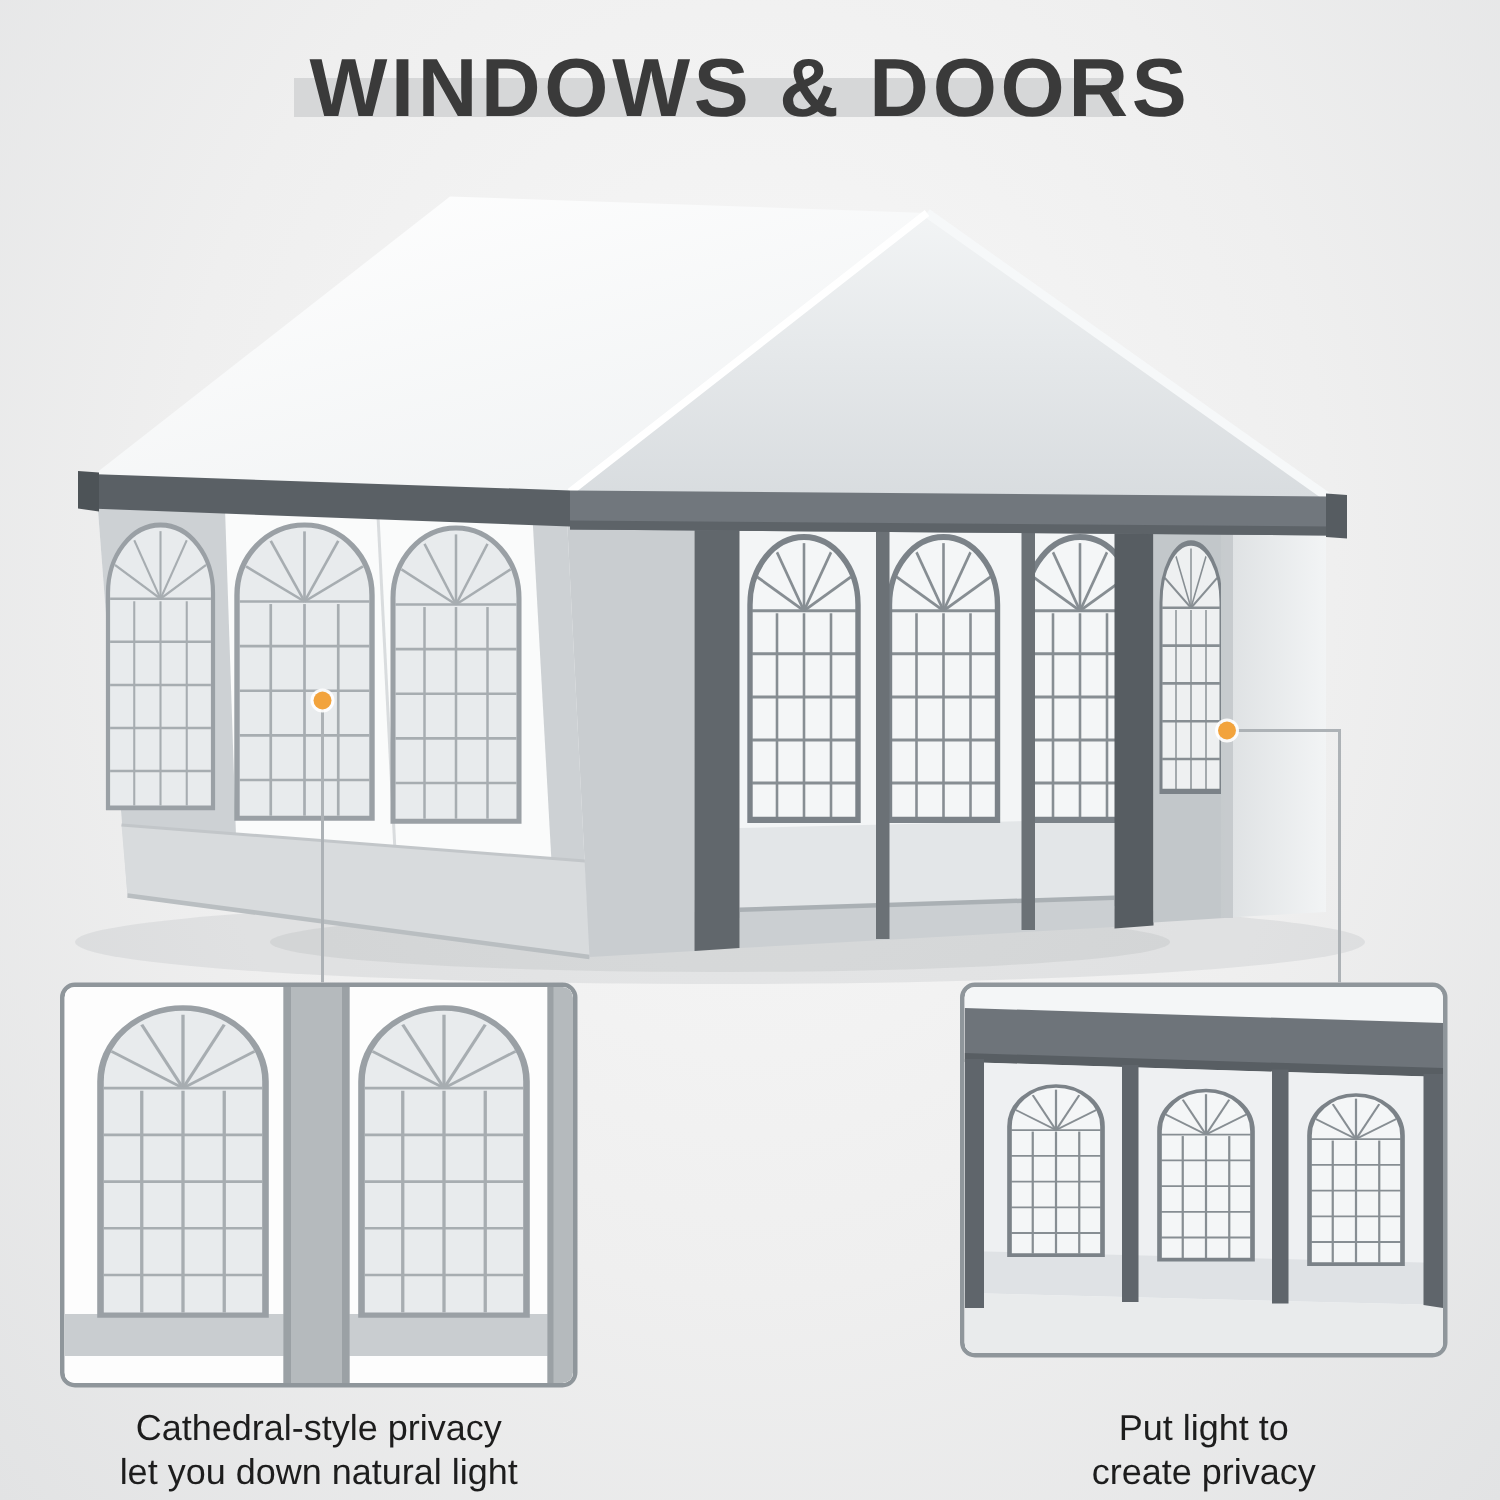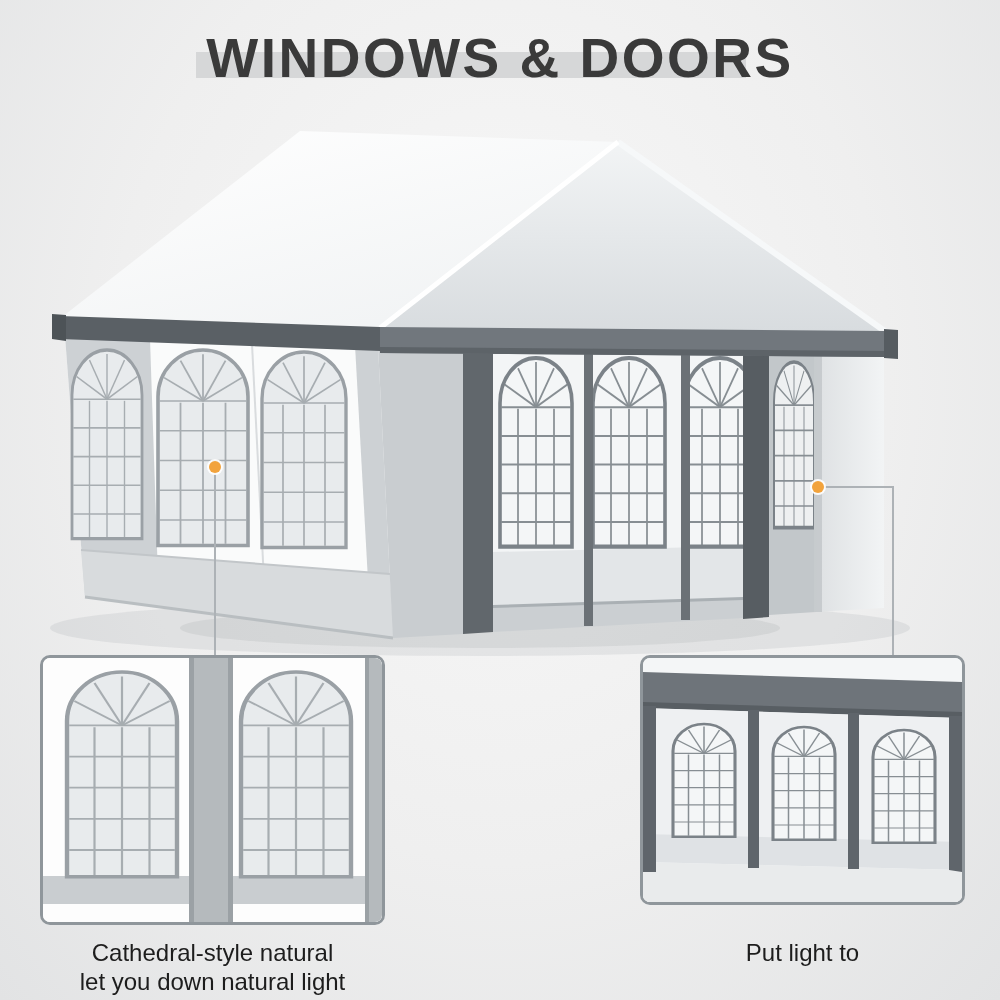--- a/index.html
+++ b/index.html
@@ -173,20 +173,21 @@
       <use href="#cwin" transform="translate(130,69) scale(0.62,0.49)"></use>
       <use href="#cwin" transform="translate(230,72) scale(0.62,0.49)"></use>
       <rect x="0" y="48" width="13" height="166" fill="#5f656b"></rect>
       <rect x="105" y="52" width="11" height="158" fill="#5f656b"></rect>
       <rect x="205" y="55" width="11" height="156" fill="#5f656b"></rect>
       <polygon points="306,58 319,58 319,214 306,212" fill="#5f656b"></polygon>
     </svg>
   </div>
 
   <div class="caption caption-left">
-    <div>Cathedral-style natural</div>
+    <div>Cathedral-style privacy</div>
     <div>let you down natural light</div>
   </div>
   <div class="caption caption-right">
     <div>Put light to</div>
+    <div>create privacy</div>
   </div>
 
 </div>
 
 </body></html>

